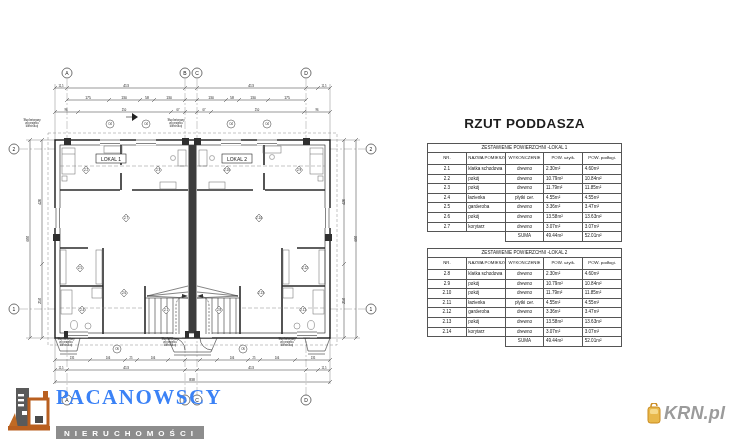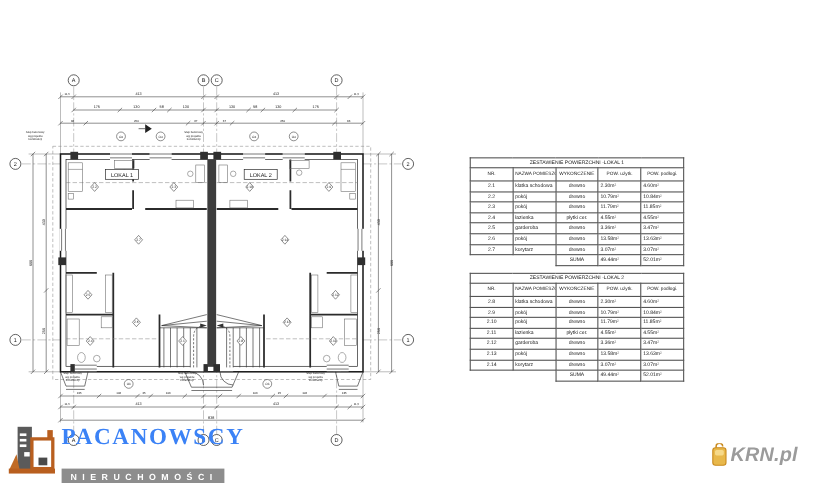--- a/index.html
+++ b/index.html
@@ -303,20 +303,21 @@
       <text x="58" y="288.4">konstrukcji</text>
       <text x="162" y="282">Słup betonowy</text>
       <text x="162" y="285.2">wg projektu</text>
       <text x="162" y="288.4">konstrukcji</text>
       <text x="279" y="282">Słup betonowy</text>
       <text x="279" y="285.2">wg projektu</text>
       <text x="279" y="288.4">konstrukcji</text>
     </g>
   </svg>
 
+  <div class="page-title">RZUT PODDASZA</div>
   <table class="areas" id="table-0">
       <tbody>
         <tr>
           <th class="cap" colspan="5">ZESTAWIENIE POWIERZCHNI  -LOKAL 1</th>
         </tr>
         <tr>
           <th class="h c0">NR.</th>
           <th class="h c1">NAZWA POMIESZCZENIA</th>
           <th class="h c2">WYKOŃCZENIE</th>
           <th class="h c3">POW. użytk.</th>

